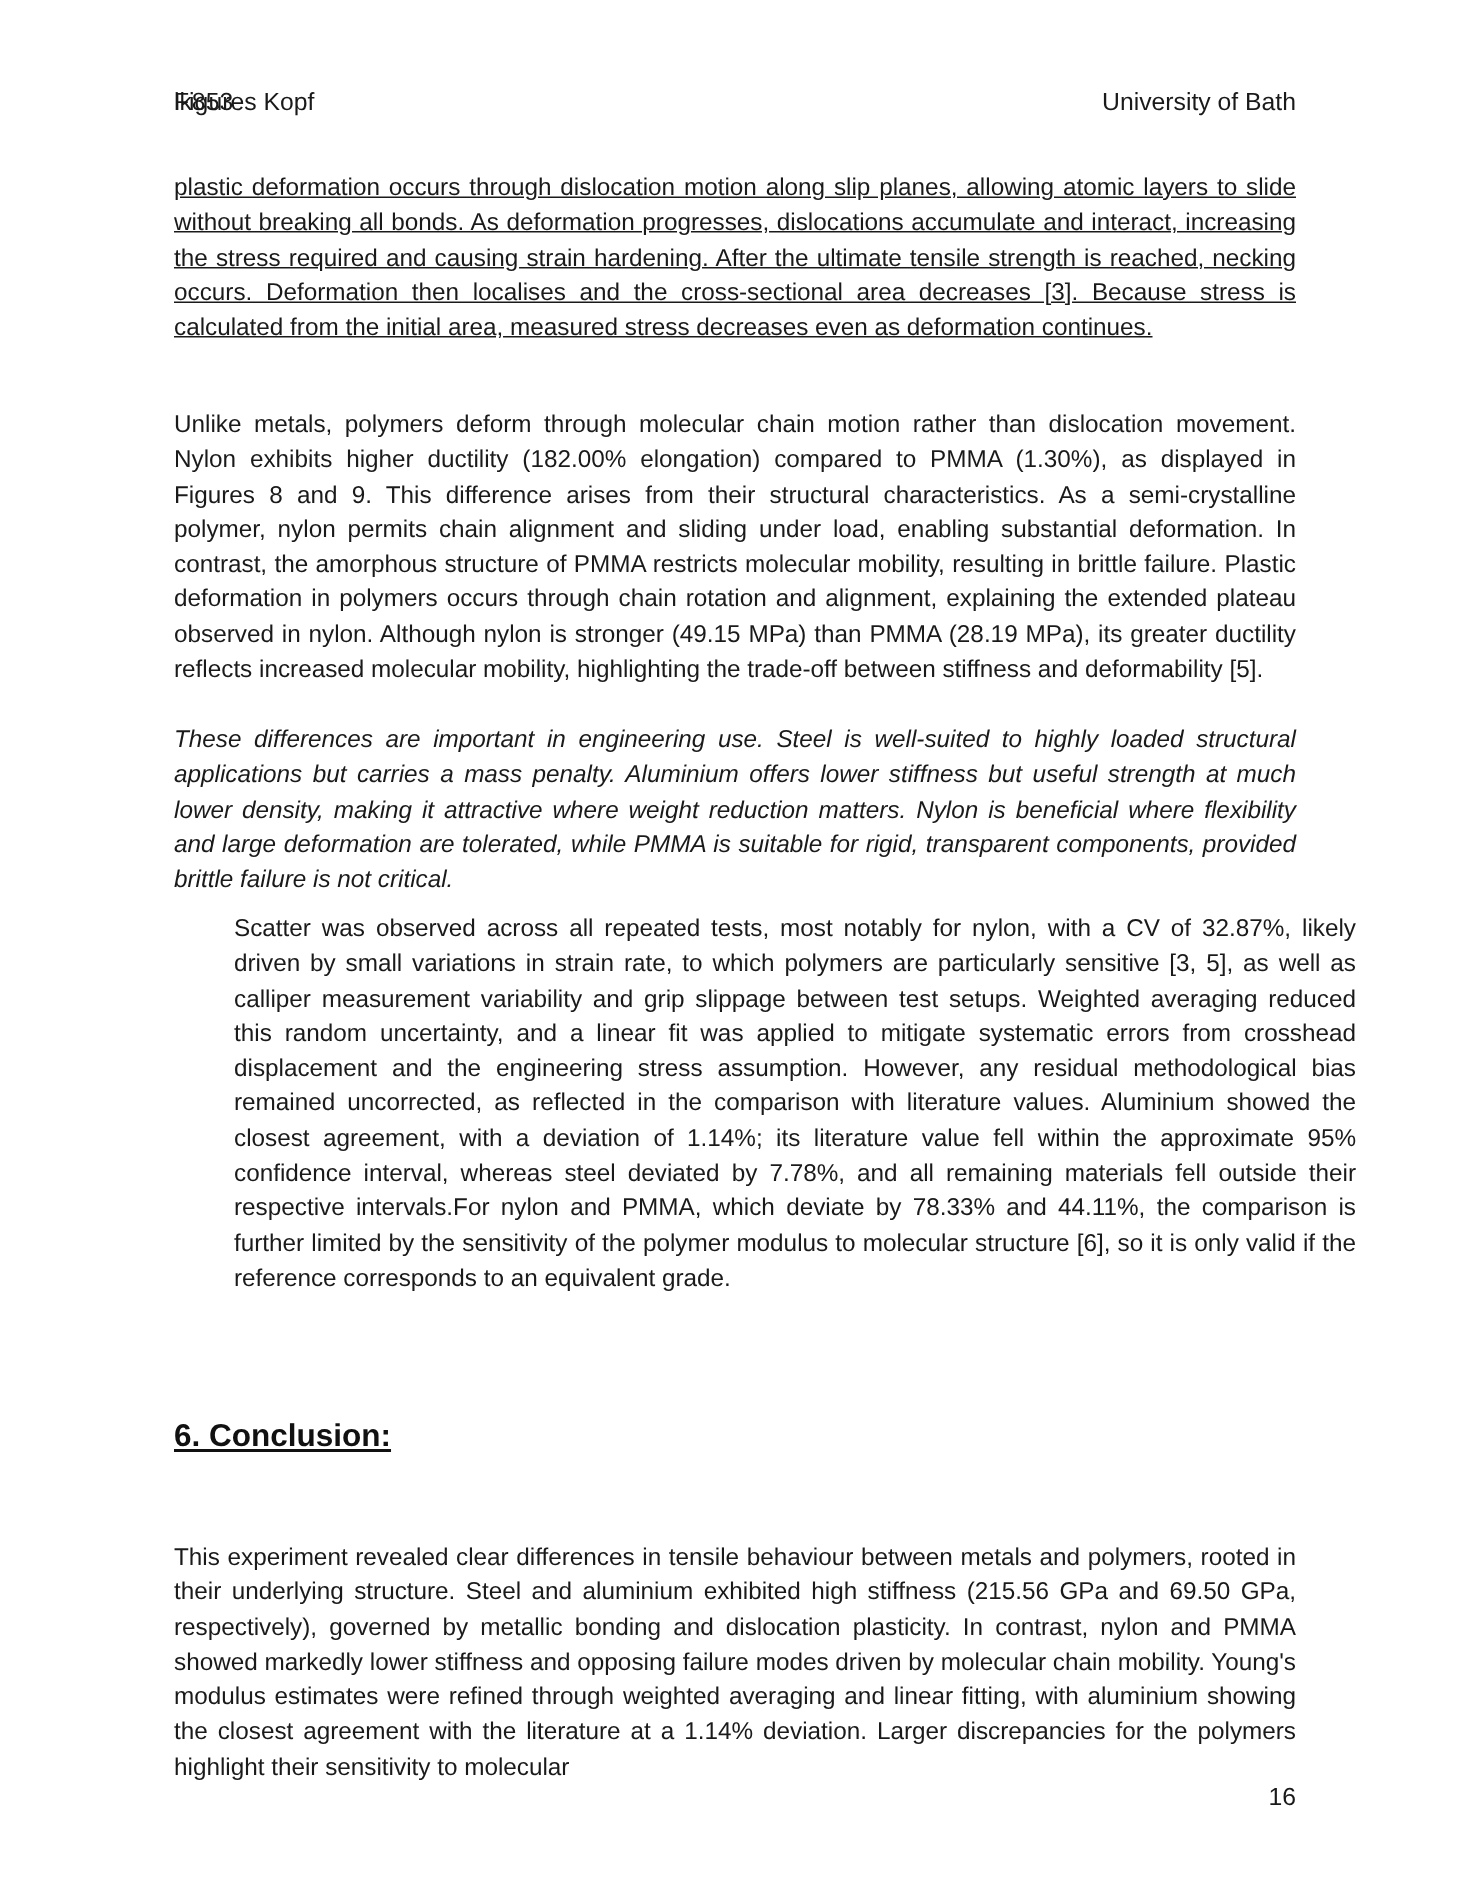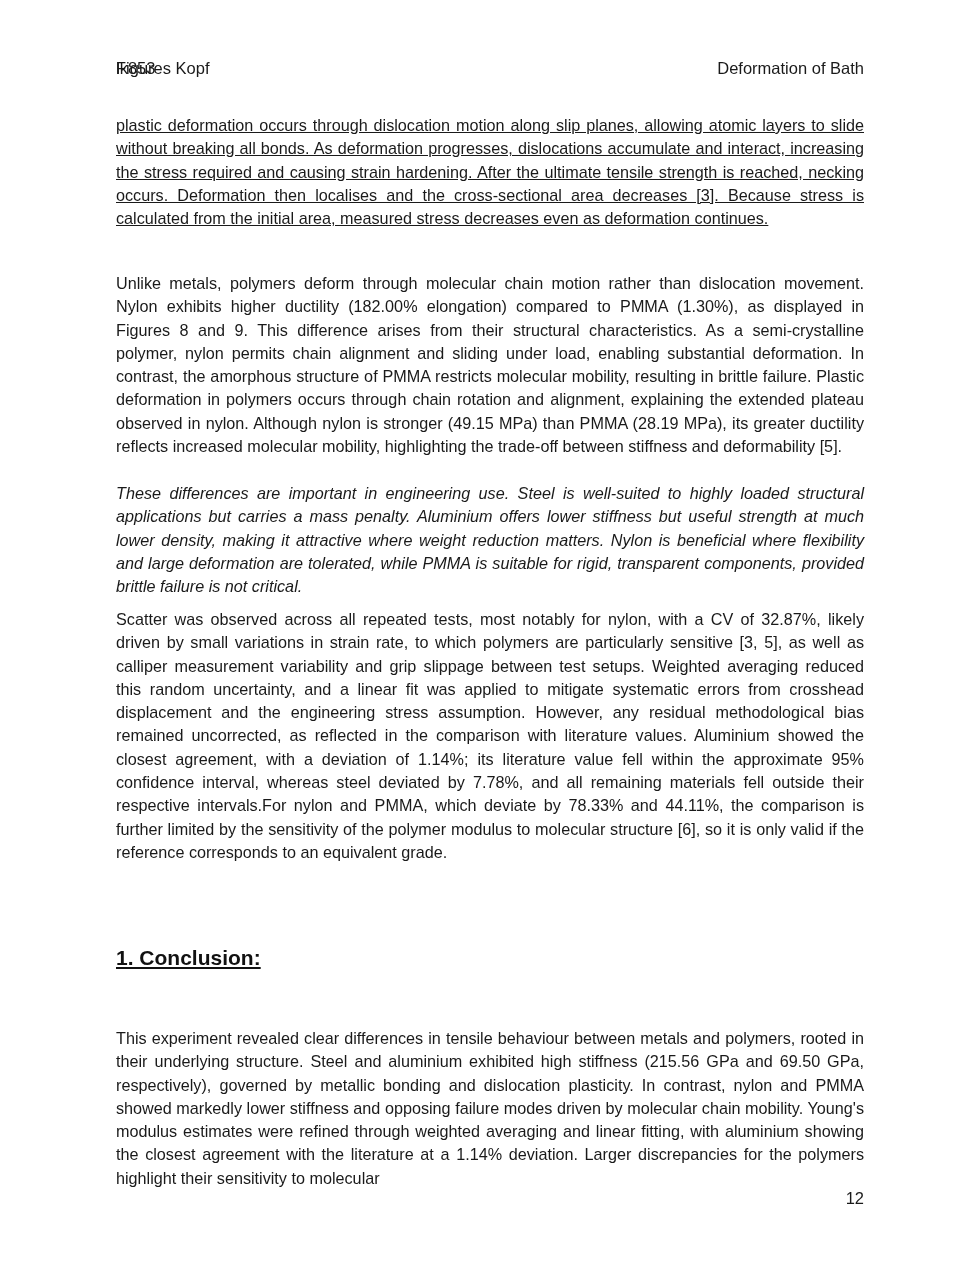--- a/index.html
+++ b/index.html
@@ -39,21 +39,21 @@
       left: 0;
       width: 748px;
       font-size: 16.2px;
       line-height: 23.3px;
       text-align: justify;
       margin: 0;
     }
     .p1 { top: 114px; text-decoration: underline; }
     .p2 { top: 272px; }
     .p3 { top: 482px; font-style: italic; }
-    .p4 { top: 608px; }
+    .p4 { top: 608px; margin-left: 40px; }
     .p5 { top: 991px; margin-top: 36px; }
 
     .section-heading {
       position: absolute;
       left: 0;
       top: 944px;
       font-size: 21px;
       font-weight: bold;
       text-decoration: underline;
       line-height: 28px;
@@ -69,25 +69,25 @@
       line-height: 22px;
     }
   </style>
 </head>
 <body>
 
 <div class="page">
   <div class="header">
     <span class="left">Figures Kopf</span>
     <span class="center">lk853</span>
-    <span class="right">Deformation of Bath</span>
+    <span class="right">University of Bath</span>
   </div>
 
   <p class="body-text p1">plastic deformation occurs through dislocation motion along slip planes, allowing atomic layers to slide without breaking all bonds. As deformation progresses, dislocations accumulate and interact, increasing the stress required and causing strain hardening. After the ultimate tensile strength is reached, necking occurs. Deformation then localises and the cross-sectional area decreases [3]. Because stress is calculated from the initial area, measured stress decreases even as deformation continues.</p>
   <p class="body-text p2">Unlike metals, polymers deform through molecular chain motion rather than dislocation movement. Nylon exhibits higher ductility (182.00% elongation) compared to PMMA (1.30%), as displayed in Figures 8 and 9. This difference arises from their structural characteristics. As a semi-crystalline polymer, nylon permits chain alignment and sliding under load, enabling substantial deformation. In contrast, the amorphous structure of PMMA restricts molecular mobility, resulting in brittle failure. Plastic deformation in polymers occurs through chain rotation and alignment, explaining the extended plateau observed in nylon. Although nylon is stronger (49.15 MPa) than PMMA (28.19 MPa), its greater ductility reflects increased molecular mobility, highlighting the trade-off between stiffness and deformability [5].</p>
   <p class="body-text p3">These differences are important in engineering use. Steel is well-suited to highly loaded structural applications but carries a mass penalty. Aluminium offers lower stiffness but useful strength at much lower density, making it attractive where weight reduction matters. Nylon is beneficial where flexibility and large deformation are tolerated, while PMMA is suitable for rigid, transparent components, provided brittle failure is not critical.</p>
   <p class="body-text p4">Scatter was observed across all repeated tests, most notably for nylon, with a CV of 32.87%, likely driven by small variations in strain rate, to which polymers are particularly sensitive [3, 5], as well as calliper measurement variability and grip slippage between test setups. Weighted averaging reduced this random uncertainty, and a linear fit was applied to mitigate systematic errors from crosshead displacement and the engineering stress assumption. However, any residual methodological bias remained uncorrected, as reflected in the comparison with literature values. Aluminium showed the closest agreement, with a deviation of 1.14%; its literature value fell within the approximate 95% confidence interval, whereas steel deviated by 7.78%, and all remaining materials fell outside their respective intervals.For nylon and PMMA, which deviate by 78.33% and 44.11%, the comparison is further limited by the sensitivity of the polymer modulus to molecular structure [6], so it is only valid if the reference corresponds to an equivalent grade.</p>
 
-  <h2 class="section-heading">1. Conclusion:</h2>
+  <h2 class="section-heading">6. Conclusion:</h2>
   <p class="body-text p5">This experiment revealed clear differences in tensile behaviour between metals and polymers, rooted in their underlying structure. Steel and aluminium exhibited high stiffness (215.56 GPa and 69.50 GPa, respectively), governed by metallic bonding and dislocation plasticity. In contrast, nylon and PMMA showed markedly lower stiffness and opposing failure modes driven by molecular chain mobility. Young's modulus estimates were refined through weighted averaging and linear fitting, with aluminium showing the closest agreement with the literature at a 1.14% deviation. Larger discrepancies for the polymers highlight their sensitivity to molecular</p>
 
-  <div class="page-number">12</div>
+  <div class="page-number">16</div>
 </div>
 
 </body></html>

